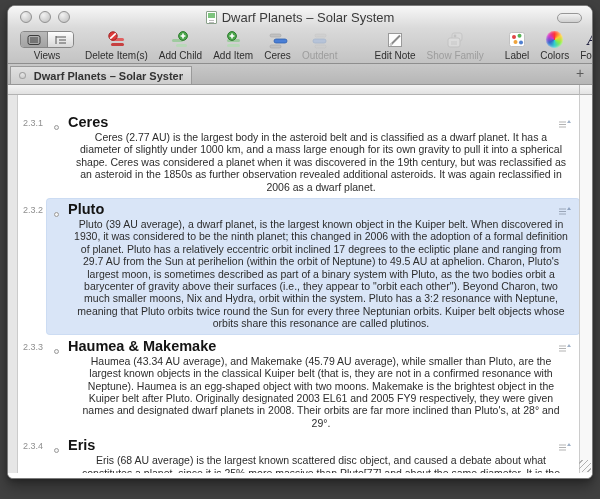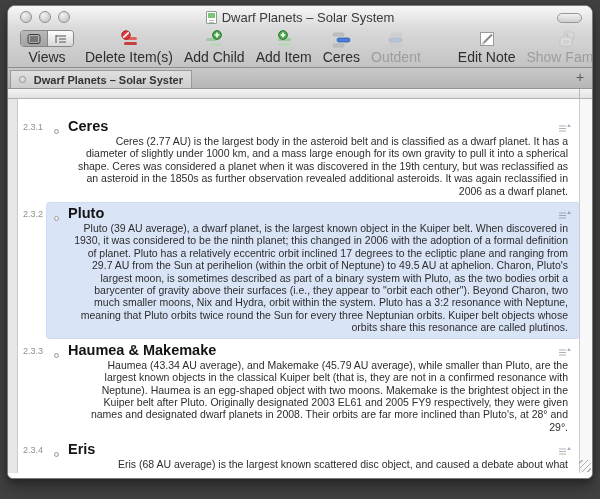--- a/index.html
+++ b/index.html
@@ -32,21 +32,21 @@
     background:linear-gradient(#f2f2f2,#cfcfcf); border:1px solid #979797; }
 
   
   .toolbar {
     flex:0 0 36px; background:linear-gradient(#dadada,#c3c3c3);
     border-bottom:1px solid #8e8e8e;
     display:flex; align-items:flex-end; padding:0 10px 2px 12px;
   }
   .tb-item { display:flex; flex-direction:column; align-items:center; margin-right:11px; }
   .tb-ico { height:21px; display:flex; align-items:center; justify-content:center; }
-  .tb-label { font-size:14px; color:#2e2e2e; white-space:nowrap; }
+  .tb-label { font-size:10px; color:#2e2e2e; white-space:nowrap; }
   .tb-item.disabled .tb-label { color:#9d9d9d; }
   .tb-item.disabled .tb-ico { opacity:.5; }
   .tb-sep { width:1px; height:30px; margin:0 8px 2px 2px; align-self:flex-end;
     background:repeating-linear-gradient(#999 0 2px, transparent 2px 4px); }
   .push-right { margin-left:auto; }
   .gap-left { margin-left:26px; }
 
   .seg { display:flex; border:1px solid #868686; border-radius:4px; overflow:hidden; height:17px; }
   .seg-btn { width:26px; display:flex; align-items:center; justify-content:center;
     background:linear-gradient(#fdfdfd,#d8d8d8); }
@@ -90,21 +90,21 @@
   .section { position:relative; margin-bottom:2px; }
   .sec-number { position:absolute; left:5px; top:6px; font-size:9px; color:#8f8f8f; }
   .sec-inner { margin-left:29px; border-radius:3px; padding:2px 4px 4px 0; }
   .section.selected .sec-inner { background:#d9e5f7; box-shadow:0 0 0 1px #ccdcf3; }
   .sec-head { display:flex; align-items:flex-end; height:16px; }
   .bullet { width:5px; height:5px; border:1px solid #9b9b9b; border-radius:50%;
     margin:0 9px 0 7px; flex:0 0 auto; background:#f4f4f4; }
   .sec-title { font-size:14.5px; font-weight:bold; color:#141414; white-space:nowrap; }
   .note-ico { margin-left:auto; margin-right:4px; flex:0 0 auto; }
   .sec-body { margin:1px 7px 0 27px; font-size:10.5px; line-height:12.4px; color:#2d2d2d;
-    text-align:right; }
+    text-align:center; }
 
   .bottomstrip { flex:0 0 5px; background:#fff; }
 </style>
 </head>
 <body>
 
 <div class="stage">
   <div class="window">
 
     <div class="titlebar">

